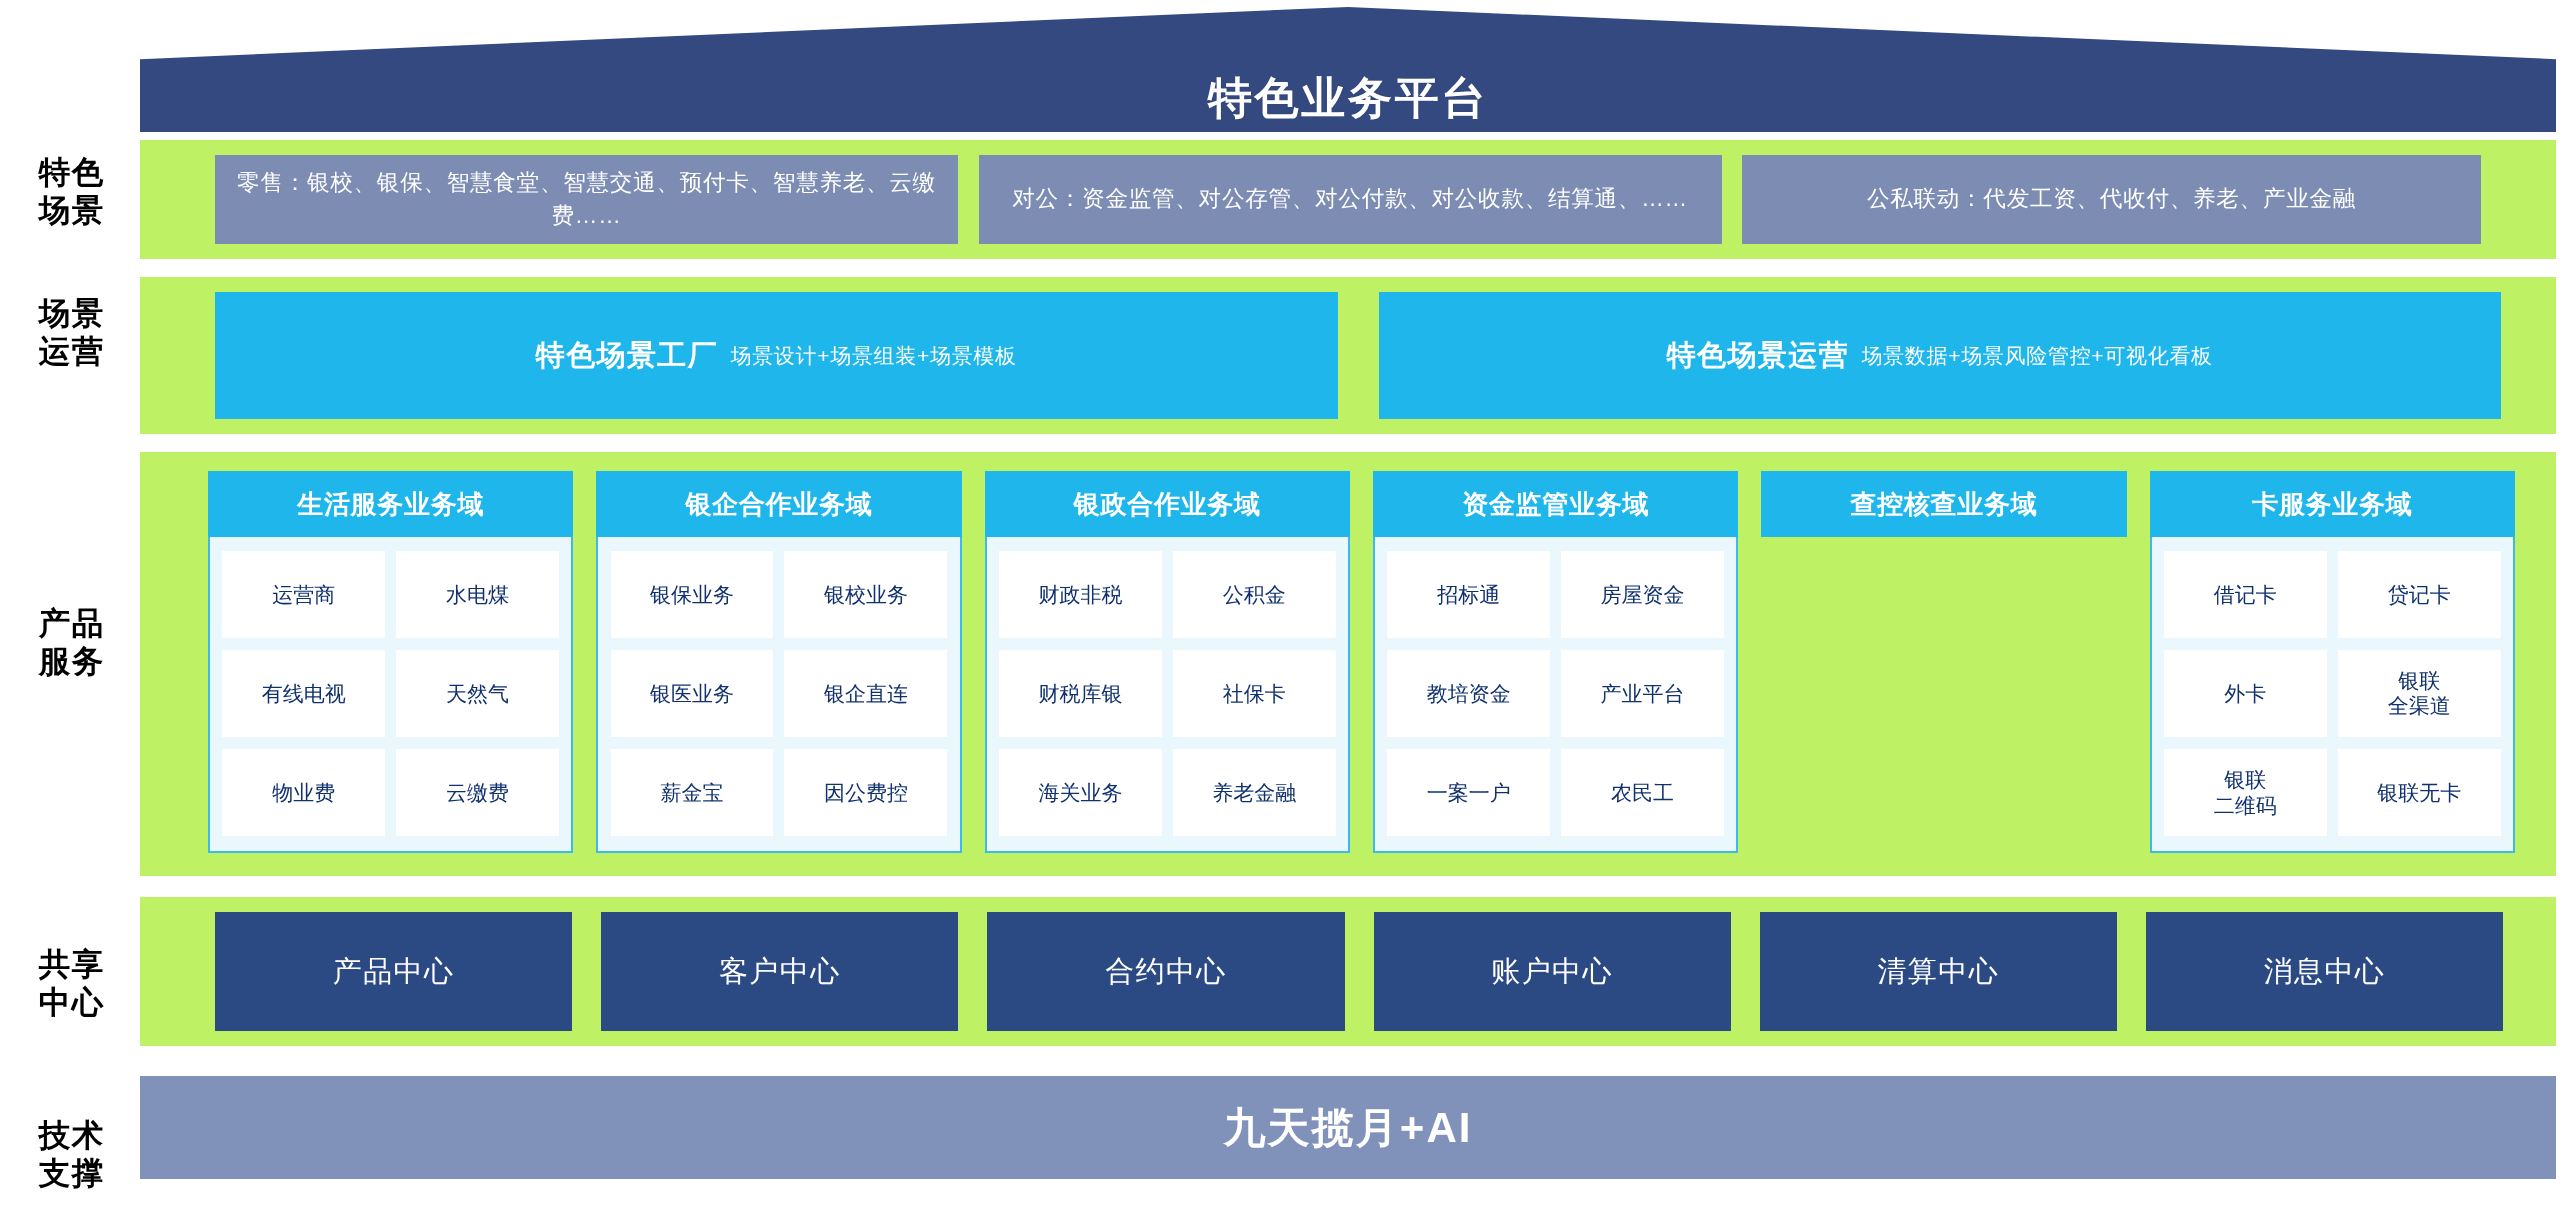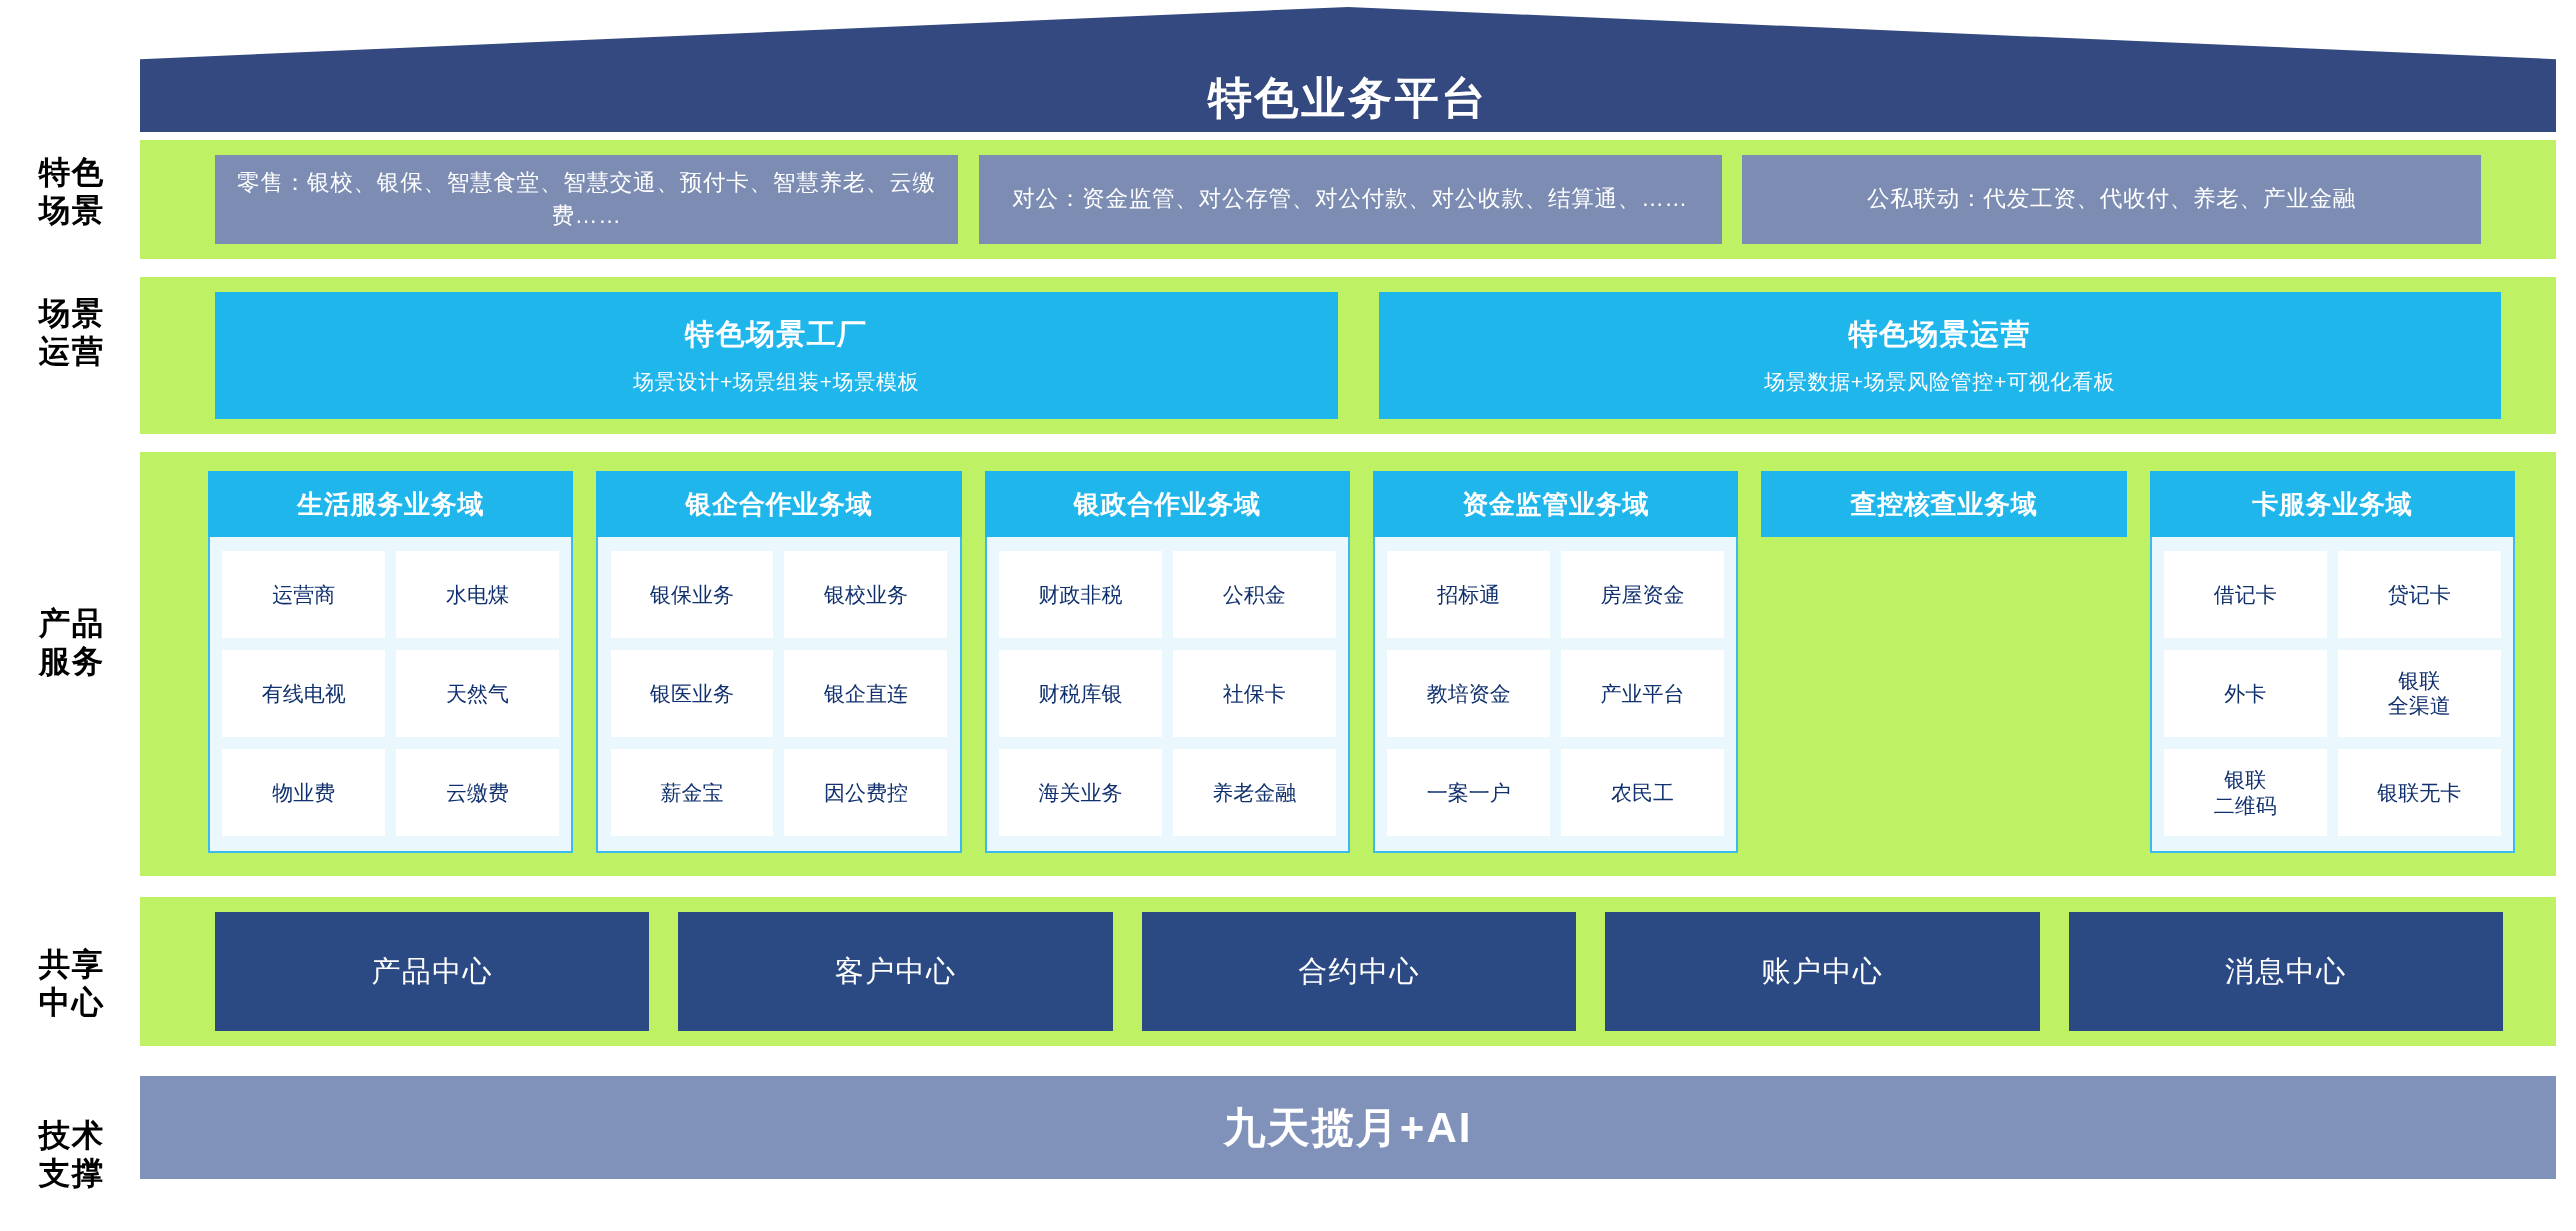--- a/index.html
+++ b/index.html
@@ -71,21 +71,21 @@
   .band-oper { top: 277px; height: 157px; }
   .oper-row {
     display: flex; height: 100%;
     padding: 15px 55px 15px 75px;
     gap: 41px;
   }
   .oper-box {
     flex: 1;
     background: #1fb6ec;
     color: #fff;
-    display: flex; flex-direction: column;
+    display: flex; 
     align-items: center; justify-content: center;
     gap: 12.3px;
   }
   .oper-title { font-size: 29px; font-weight: bold; letter-spacing: 1.4px; }
   .oper-sub   { font-size: 21px; letter-spacing: 0.7px; }
 
   
   .band-product { top: 452px; height: 424px; }
   .product-row {
     display: flex; height: 100%;
@@ -259,20 +259,21 @@
         </div>
       </div>
   </div>
 
   <div class="band band-shared">
     <div class="shared-row" id="shared-row">
         <div class="shared-box">产品中心</div>
         <div class="shared-box">客户中心</div>
         <div class="shared-box">合约中心</div>
         <div class="shared-box">账户中心</div>
+        <div class="shared-box">清算中心</div>
         <div class="shared-box">消息中心</div>
       </div>
   </div>
 
   <div class="tech-bar">
     <div class="tech-text">九天揽月+AI</div>
   </div>
 
 </div>
 

